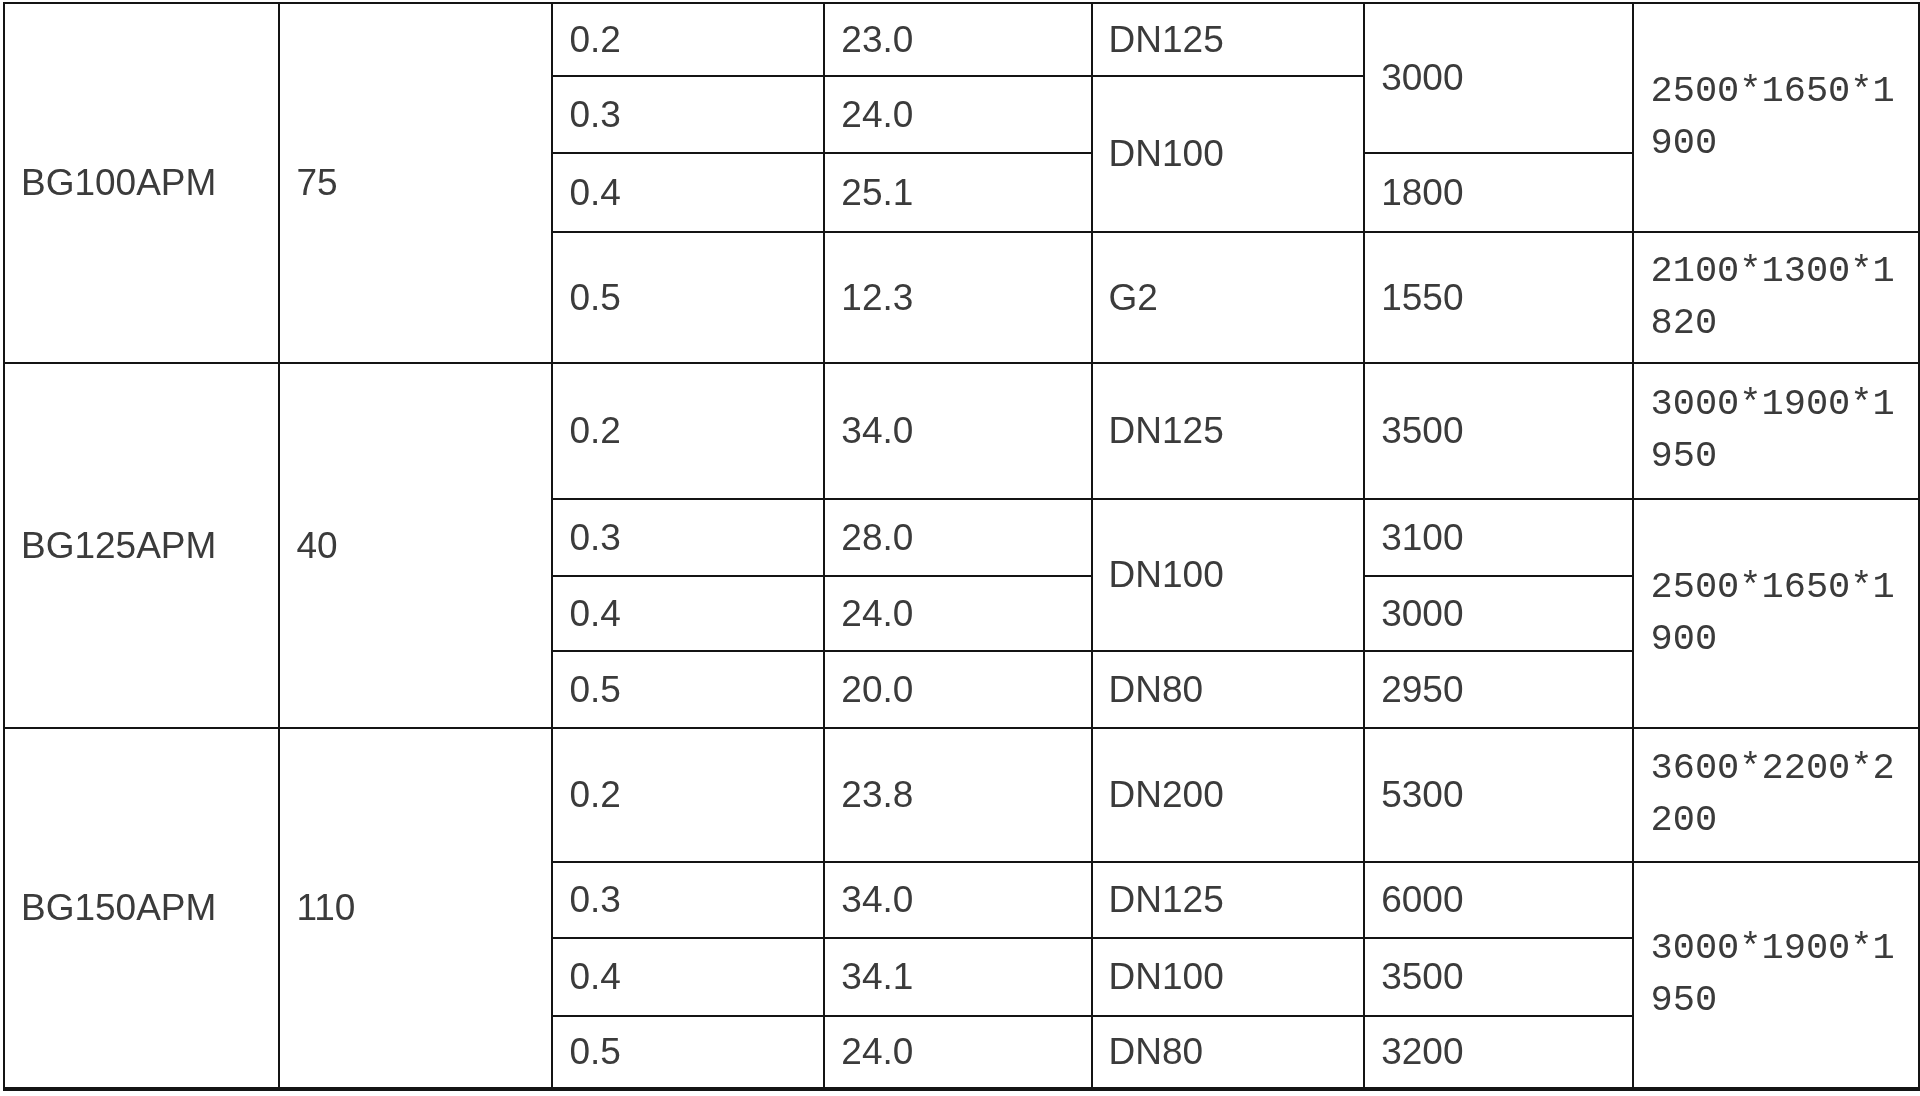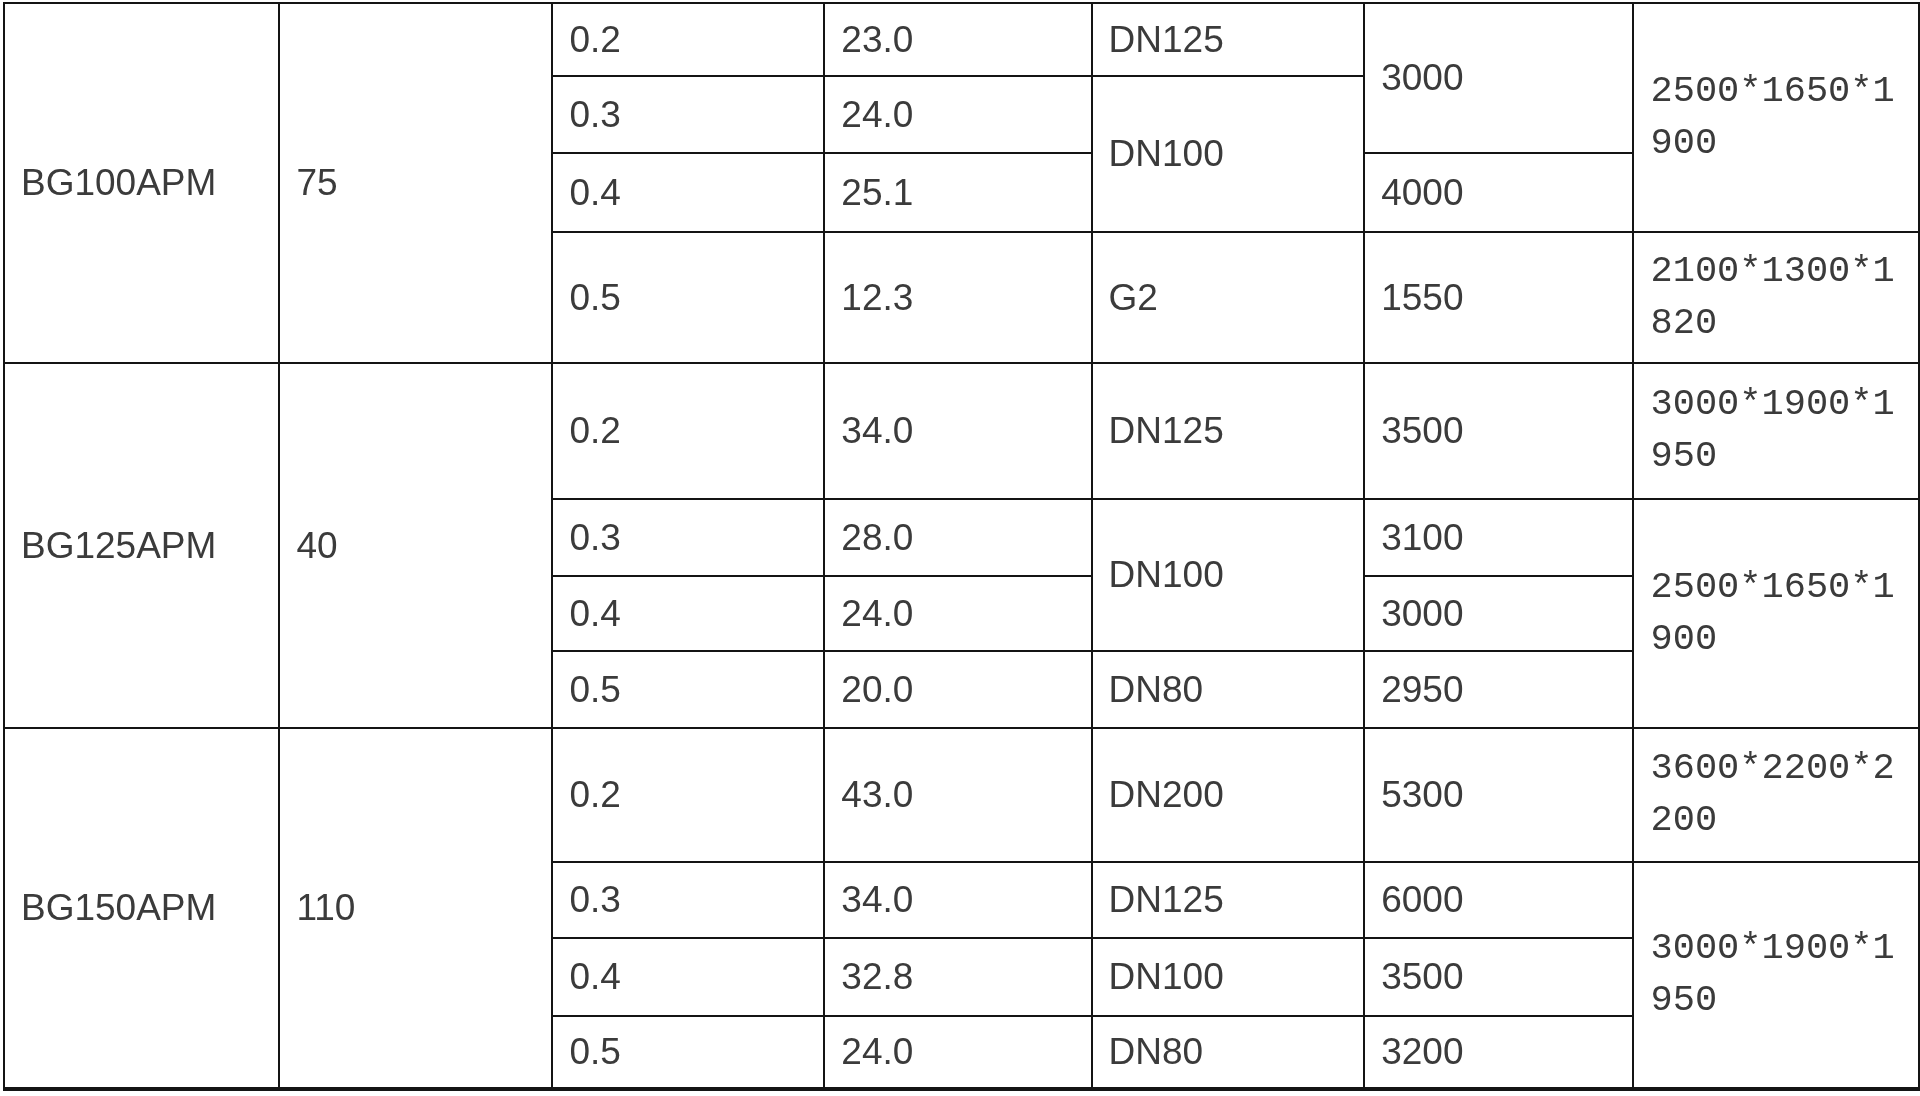--- a/index.html
+++ b/index.html
@@ -60,21 +60,21 @@
       <td rowspan="3" class="dim">2500*1650*1900</td>
     </tr>
     <tr style="height:77px">
       <td>0.3</td>
       <td>24.0</td>
       <td rowspan="2">DN100</td>
     </tr>
     <tr style="height:79px">
       <td>0.4</td>
       <td>25.1</td>
-      <td>4000</td>
+      <td>1800</td>
     </tr>
     <tr style="height:131px">
       <td>0.5</td>
       <td>12.3</td>
       <td>G2</td>
       <td>1550</td>
       <td class="dim">2100*1300*1820</td>
     </tr>
 
     <tr style="height:136px">
@@ -102,35 +102,35 @@
       <td>0.5</td>
       <td>20.0</td>
       <td>DN80</td>
       <td>2950</td>
     </tr>
 
     <tr style="height:134px">
       <td rowspan="4">BG150APM</td>
       <td rowspan="4">110</td>
       <td>0.2</td>
-      <td>43.0</td>
+      <td>23.8</td>
       <td>DN200</td>
       <td>5300</td>
       <td class="dim">3600*2200*2200</td>
     </tr>
     <tr style="height:76px">
       <td>0.3</td>
       <td>34.0</td>
       <td>DN125</td>
       <td>6000</td>
       <td rowspan="3" class="dim">3000*1900*1950</td>
     </tr>
     <tr style="height:78px">
       <td>0.4</td>
-      <td>32.8</td>
+      <td>34.1</td>
       <td>DN100</td>
       <td>3500</td>
     </tr>
     <tr style="height:73px">
       <td>0.5</td>
       <td>24.0</td>
       <td>DN80</td>
       <td>3200</td>
     </tr>
   </tbody>

